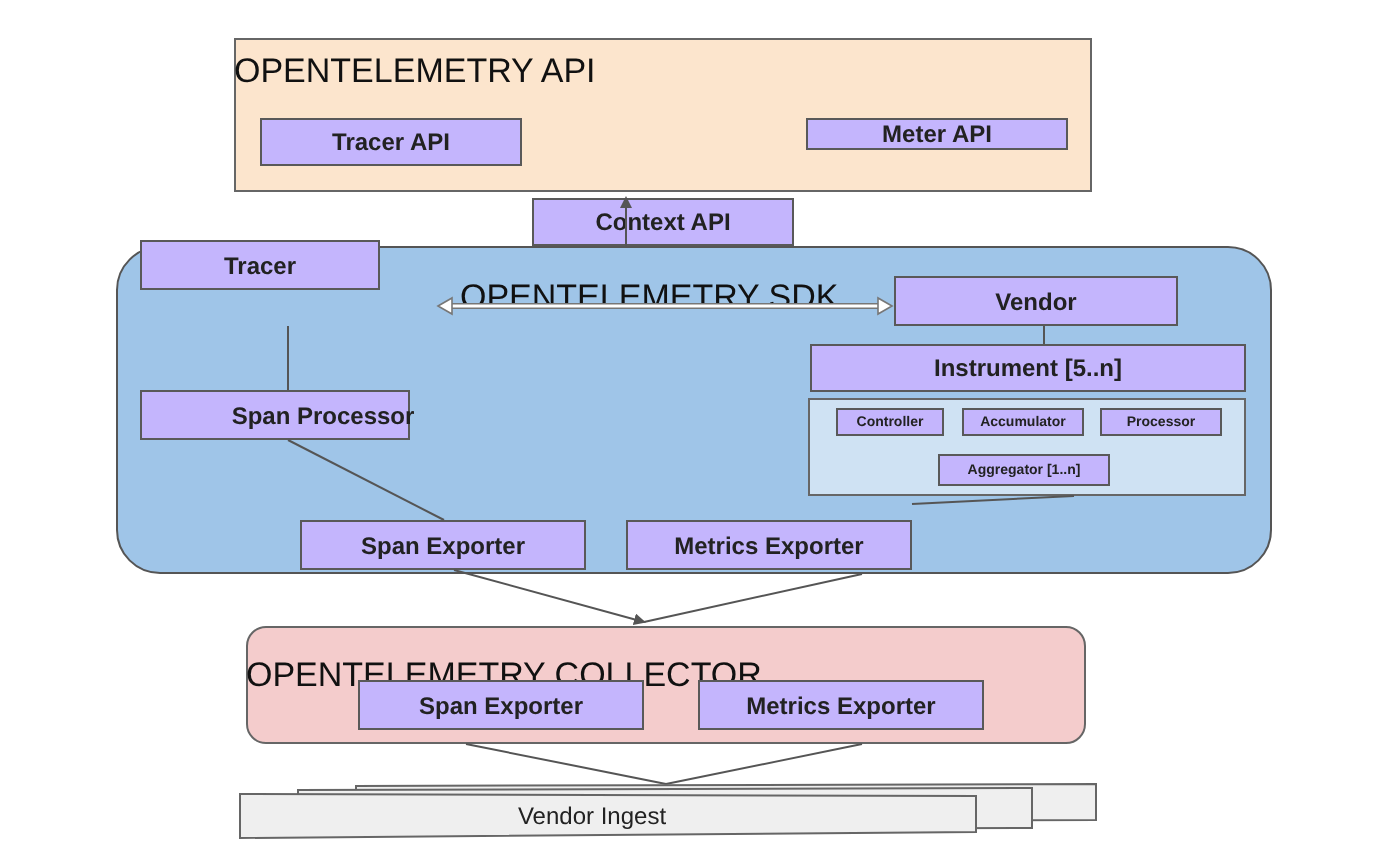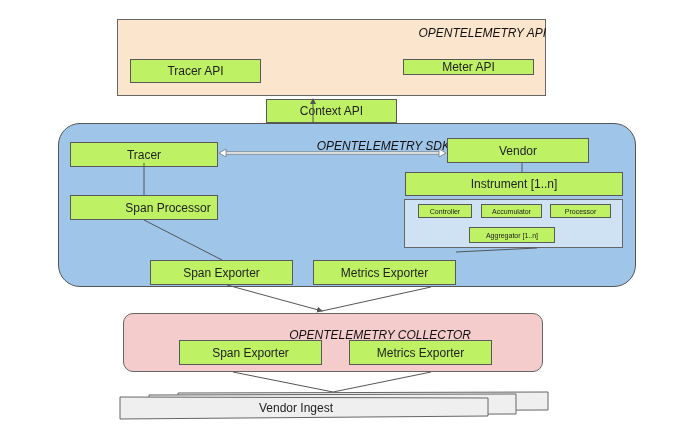--- a/index.html
+++ b/index.html
@@ -1,44 +1,44 @@
 <!DOCTYPE html>
 <html><head>
   <meta charset="utf-8">
   <style>
     html, body { margin: 0; padding: 0; background: #ffffff; }
     body { width: 687px; height: 424px; position: relative; overflow: hidden;
            font-family: "Liberation Sans", sans-serif; color: #222; }
     .abs { position: absolute; box-sizing: border-box; }
-    .box { position: absolute; box-sizing: border-box; background: #bef264;
+    .box { position: absolute; box-sizing: border-box; background: #c4b5fd;
            border: 1px solid #595959; display: flex; align-items: center;
-           justify-content: center; font-size: 12px; color: #222; white-space: nowrap; }
+           justify-content: center; font-size: 12px; color: #222; white-space: nowrap; font-weight: bold; }
     .small { font-size: 7px; }
-    .title { position: absolute; font-size: 12px; color: #111; text-align: right; white-space: nowrap; font-style: italic; }
+    .title { position: absolute; font-size: 17px; color: #111; text-align: left; white-space: nowrap; }
     #api-panel { left: 117px; top: 19px; width: 429px; height: 77px; background: #fce5cd; border: 1px solid #666; }
     #sdk-panel { left: 58px; top: 123px; width: 578px; height: 164px; background: #9fc5e8; border: 1px solid #555; border-radius: 22px; }
     #collector-panel { left: 123px; top: 313px; width: 420px; height: 59px; background: #f4cccc; border: 1px solid #666; border-radius: 10px; }
     #instr-group { left: 404px; top: 199px; width: 219px; height: 49px; background: #cfe2f3; border: 1px solid #666; }
     svg#lines { position: absolute; left: 0; top: 0; width: 687px; height: 424px; pointer-events: none; }
   </style>
 </head>
 <body>
 
 <div id="api-panel" class="abs"></div>
 <div class="title" style="left:117px; top:26px; width:429px;">OPENTELEMETRY API</div>
 <div class="box" style="left:130px; top:59px; width:131px; height:24px;">Tracer API</div>
 <div class="box" style="left:266px; top:59px; width:131px; height:24px;margin-top:40px;">Context API</div>
 <div class="box" style="left:403px; top:59px; width:131px; height:16px;">Meter API</div>
 
 <div id="sdk-panel" class="abs"></div>
 <div class="title" style="left:230px; top:139px; width:220px;">OPENTELEMETRY SDK</div>
-<div class="box" style="left:70px; top:142px; width:148px; height:25px;">Tracer</div>
-<div class="box" style="left:70px; top:195px; width:148px; height:25px;padding-left:48px;">Span Processor</div>
+<div class="box" style="left:70px; top:120px; width:120px; height:25px;">Tracer</div>
+<div class="box" style="left:70px; top:195px; width:135px; height:25px;padding-left:48px;">Span Processor</div>
 <div class="box" style="left:447px; top:138px; width:142px; height:25px;">Vendor</div>
-<div class="box" style="left:405px; top:172px; width:218px; height:24px;">Instrument [1..n]</div>
+<div class="box" style="left:405px; top:172px; width:218px; height:24px;">Instrument [5..n]</div>
 <div id="instr-group" class="abs"></div>
 <div class="box small" style="left:418px; top:204px; width:54px; height:14px;">Controller</div>
 <div class="box small" style="left:481px; top:204px; width:61px; height:14px;">Accumulator</div>
 <div class="box small" style="left:550px; top:204px; width:61px; height:14px;">Processor</div>
 <div class="box small" style="left:469px; top:227px; width:86px; height:16px;">Aggregator [1..n]</div>
 <div class="box" style="left:150px; top:260px; width:143px; height:25px;">Span Exporter</div>
 <div class="box" style="left:313px; top:260px; width:143px; height:25px;">Metrics Exporter</div>
 
 <div id="collector-panel" class="abs"></div>
 <div class="title" style="left:123px; top:328px; width:348px;">OPENTELEMETRY COLLECTOR</div>

